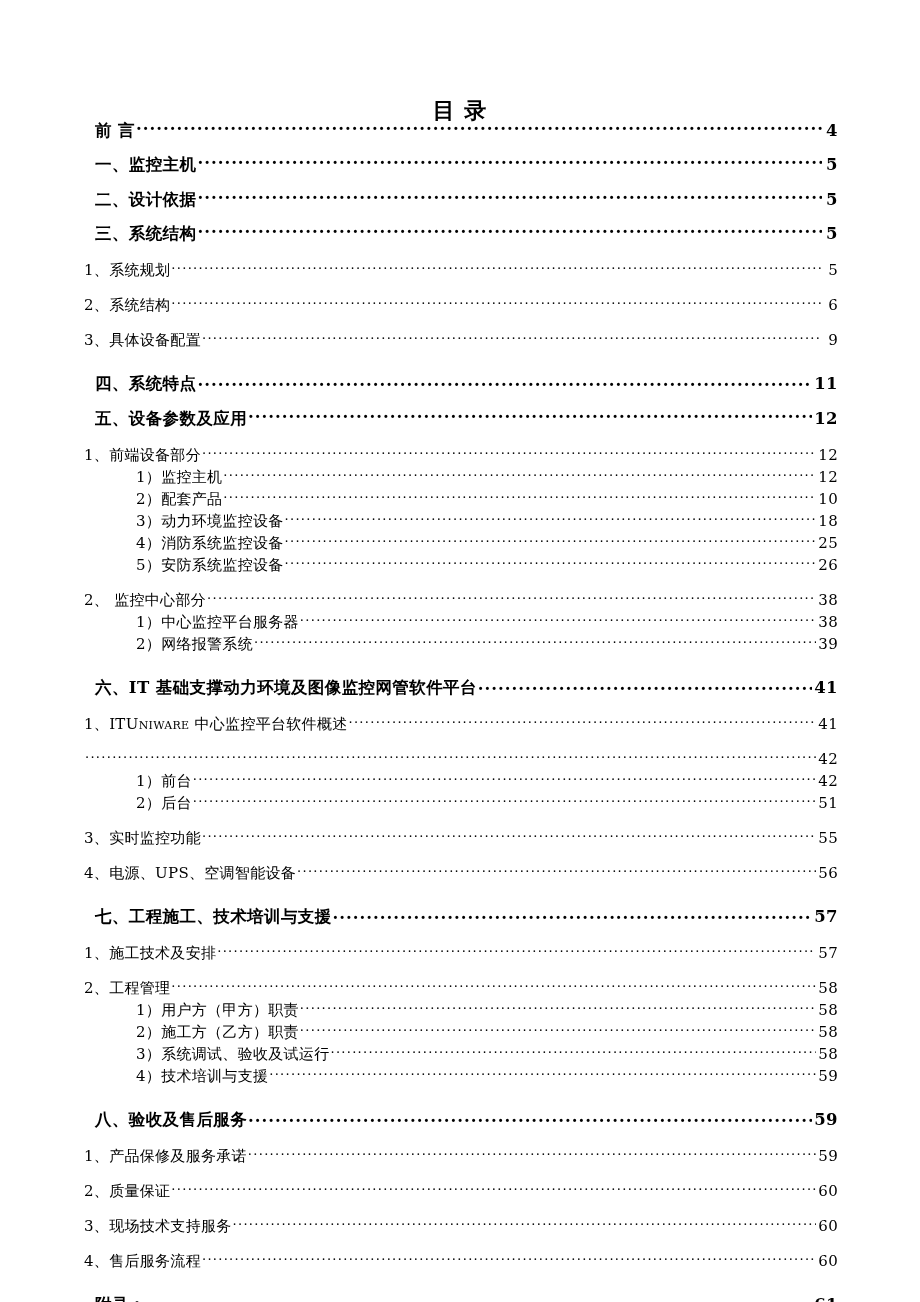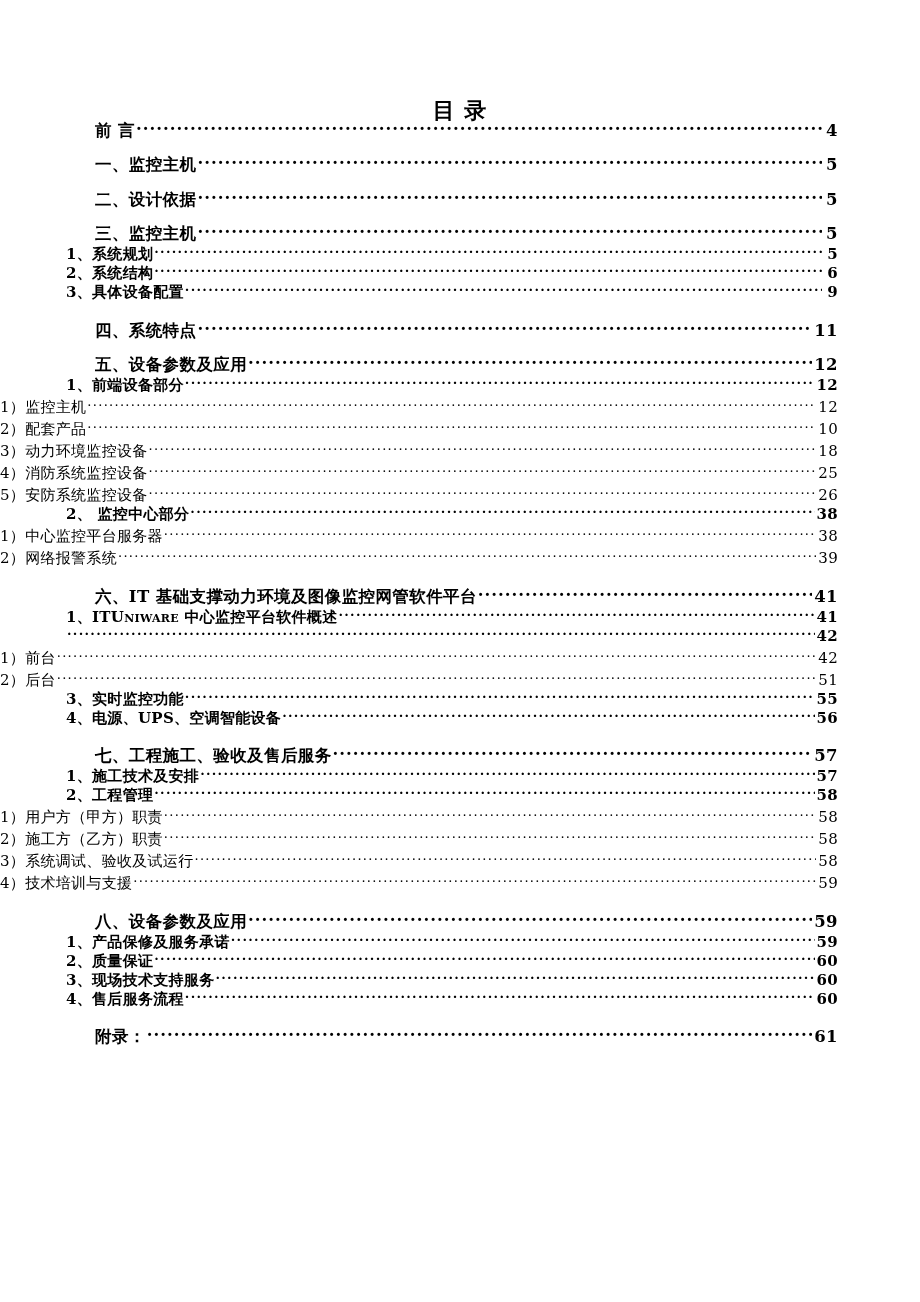--- a/index.html
+++ b/index.html
@@ -85,49 +85,50 @@
     font-size: 16.5px;
     letter-spacing: 1.0px;
   }
   .lv1 .toc-page { font-weight: bold; font-size: 16.5px; }
 
   
   .lv1.first { margin-top: 0px; }
 
   
   .lv2 {
-    font-weight: bold;
+    font-weight: normal;
     font-size: 15px;
     line-height: 18px;
-    padding-left: 66px;
-    margin-top: 0;
+    padding-left: 84px;
+    margin-top: 16px;
     letter-spacing: 0.3px;
   }
   .lv2 .toc-leader::after {
     font-size: 13px;
     letter-spacing: 1.3px;
   }
   .lv2 .toc-page { font-size: 15px; }
 
   
   .lv3 {
     font-weight: normal;
     font-size: 15px;
     line-height: 18px;
+    padding-left: 136px;
     margin-top: 3px;
     letter-spacing: 0.3px;
   }
   .lv3 .toc-leader::after {
     font-size: 13px;
     letter-spacing: 1.3px;
   }
   .lv3 .toc-page { font-size: 15px; }
 
   
-  .gap-before { margin-top: 18px; }
+  .gap-before { margin-top: 25px; align-items: center; }
 
   .smallcaps {
     font-variant: small-caps;
   }
 </style>
 </head>
 <body>
 
 <div id="page">
 
@@ -143,21 +144,21 @@
         <span class="toc-label">一、监控主机</span>
         <span class="toc-leader"></span>
         <span class="toc-page">5</span>
       </div>
       <div class="toc-row lv1">
         <span class="toc-label">二、设计依据</span>
         <span class="toc-leader"></span>
         <span class="toc-page">5</span>
       </div>
       <div class="toc-row lv1">
-        <span class="toc-label">三、监控主机</span>
+        <span class="toc-label">三、系统结构</span>
         <span class="toc-leader"></span>
         <span class="toc-page">5</span>
       </div>
       <div class="toc-row lv2">
         <span class="toc-label">1、系统规划</span>
         <span class="toc-leader"></span>
         <span class="toc-page">5</span>
       </div>
       <div class="toc-row lv2">
         <span class="toc-label">2、系统结构</span>
@@ -252,21 +253,21 @@
         <span class="toc-label">3、实时监控功能</span>
         <span class="toc-leader"></span>
         <span class="toc-page">55</span>
       </div>
       <div class="toc-row lv2">
         <span class="toc-label">4、电源、UPS、空调智能设备</span>
         <span class="toc-leader"></span>
         <span class="toc-page">56</span>
       </div>
       <div class="toc-row lv1 gap-before">
-        <span class="toc-label">七、工程施工、验收及售后服务</span>
+        <span class="toc-label">七、工程施工、技术培训与支援</span>
         <span class="toc-leader"></span>
         <span class="toc-page">57</span>
       </div>
       <div class="toc-row lv2">
         <span class="toc-label">1、施工技术及安排</span>
         <span class="toc-leader"></span>
         <span class="toc-page">57</span>
       </div>
       <div class="toc-row lv2">
         <span class="toc-label">2、工程管理</span>
@@ -287,21 +288,21 @@
         <span class="toc-label">3）系统调试、验收及试运行</span>
         <span class="toc-leader"></span>
         <span class="toc-page">58</span>
       </div>
       <div class="toc-row lv3">
         <span class="toc-label">4）技术培训与支援</span>
         <span class="toc-leader"></span>
         <span class="toc-page">59</span>
       </div>
       <div class="toc-row lv1 gap-before">
-        <span class="toc-label">八、设备参数及应用</span>
+        <span class="toc-label">八、验收及售后服务</span>
         <span class="toc-leader"></span>
         <span class="toc-page">59</span>
       </div>
       <div class="toc-row lv2">
         <span class="toc-label">1、产品保修及服务承诺</span>
         <span class="toc-leader"></span>
         <span class="toc-page">59</span>
       </div>
       <div class="toc-row lv2">
         <span class="toc-label">2、质量保证</span>

